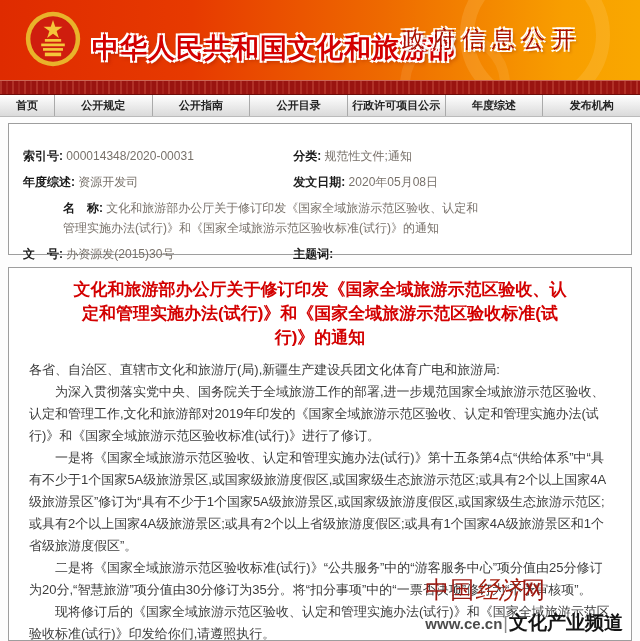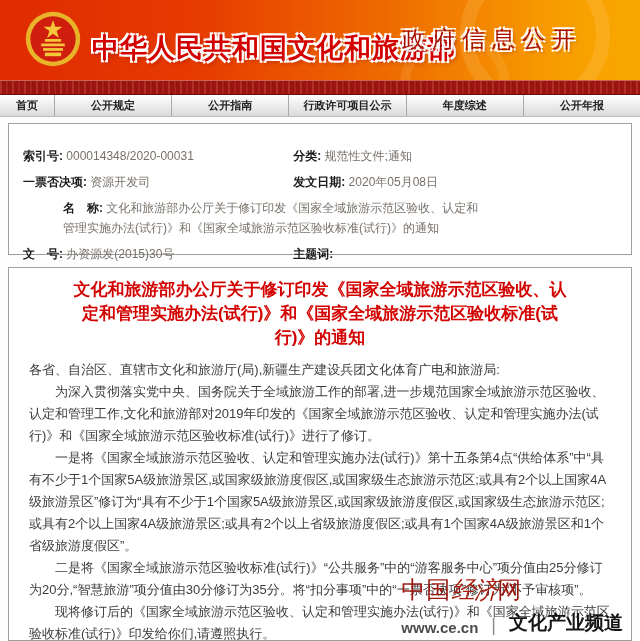--- a/index.html
+++ b/index.html
@@ -51,21 +51,21 @@
     text-align:center; padding:0 44px; margin-bottom:9px; }
   .doc-body { font-size:13px; color:#3c3c3c; line-height:22px; }
   .doc-body p { text-indent:2em; }
   .doc-body p.salutation { text-indent:0; }
 
   
   .watermark { position:absolute; right:8px; bottom:4px; text-align:left; }
   .wm-logo { font-family:"Liberation Serif","DejaVu Serif",serif; font-weight:400;
     font-size:24px; color:#9c1710; line-height:36px; letter-spacing:1px; }
   .wm-logo .cal { font-style:italic; color:#a51d0d; letter-spacing:-1px; }
-  .wm-sub { display:flex; align-items:flex-end; gap:13px; margin-top:2px; }
+  .wm-sub { display:flex; align-items:center; gap:1px; margin-top:2px; }
   .wm-url { font-size:15px; font-weight:bold; color:#4c4c4c; }
   .wm-sep { color:#8a8a8a; font-size:18px; }
   .wm-channel { font-family:"Liberation Serif","DejaVu Serif",serif; font-size:19px;
     font-weight:bold; color:#141414; }
 </style>
 </head>
 <body>
 
 <div class="banner">
   <div class="deco1"></div>
@@ -82,41 +82,42 @@
   <div class="site-title">中华人民共和国文化和旅游部</div>
   <div class="banner-sub">政府信息公开</div>
 </div>
 
 <div class="trim"></div>
 
 <div class="nav">
   <div class="nav-item">首页</div>
   <div class="nav-item">公开规定</div>
   <div class="nav-item">公开指南</div>
+  <div class="nav-item">公开目录</div>
   <div class="nav-item">行政许可项目公示</div>
   <div class="nav-item">年度综述</div>
-  <div class="nav-item">公开年报</div>
+  <div class="nav-item">发布机构</div>
 </div>
 
 <div class="main">
 
   <div class="meta-box">
     <div class="meta-row">
       <div class="m-left">
         <span class="m-label">索引号:</span>
         <span class="m-value">000014348/2020-00031</span>
       </div>
       <div class="m-right">
         <span class="m-label">分类:</span>
         <span class="m-value">规范性文件;通知</span>
       </div>
     </div>
     <div class="meta-row">
       <div class="m-left">
-        <span class="m-label">一票否决项:</span>
+        <span class="m-label">年度综述:</span>
         <span class="m-value">资源开发司</span>
       </div>
       <div class="m-right">
         <span class="m-label">发文日期:</span>
         <span class="m-value">2020年05月08日</span>
       </div>
     </div>
     <div class="meta-row">
       <div class="m-left wide">
         <span class="m-label">名　称:</span>

